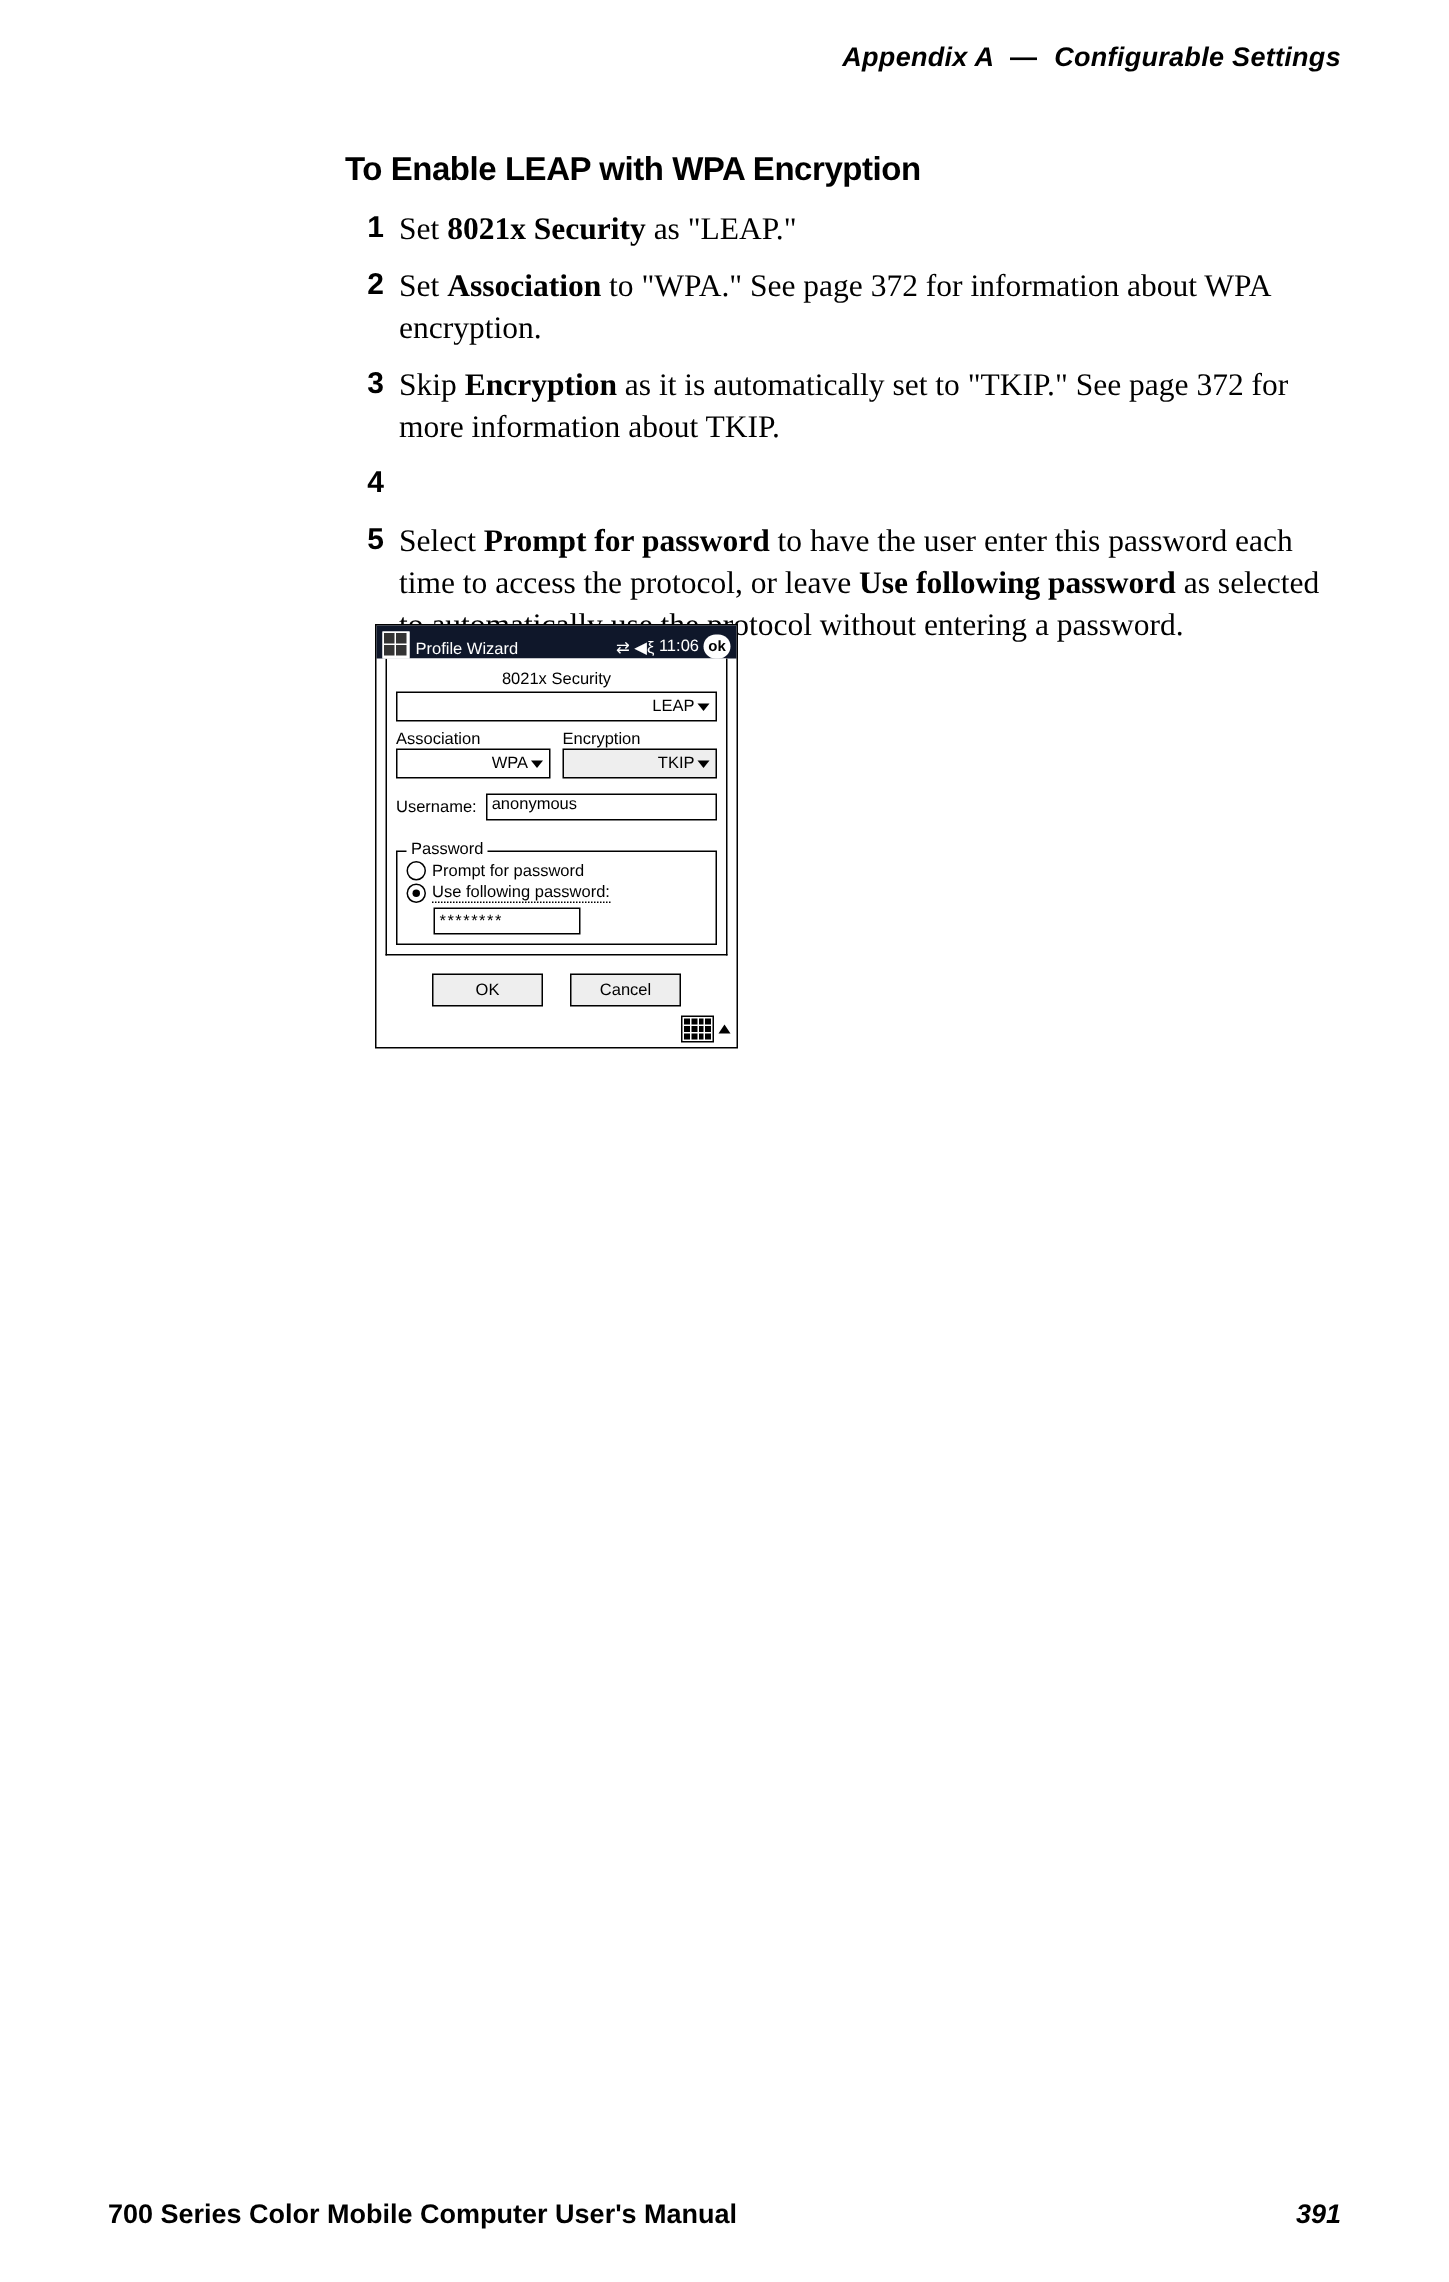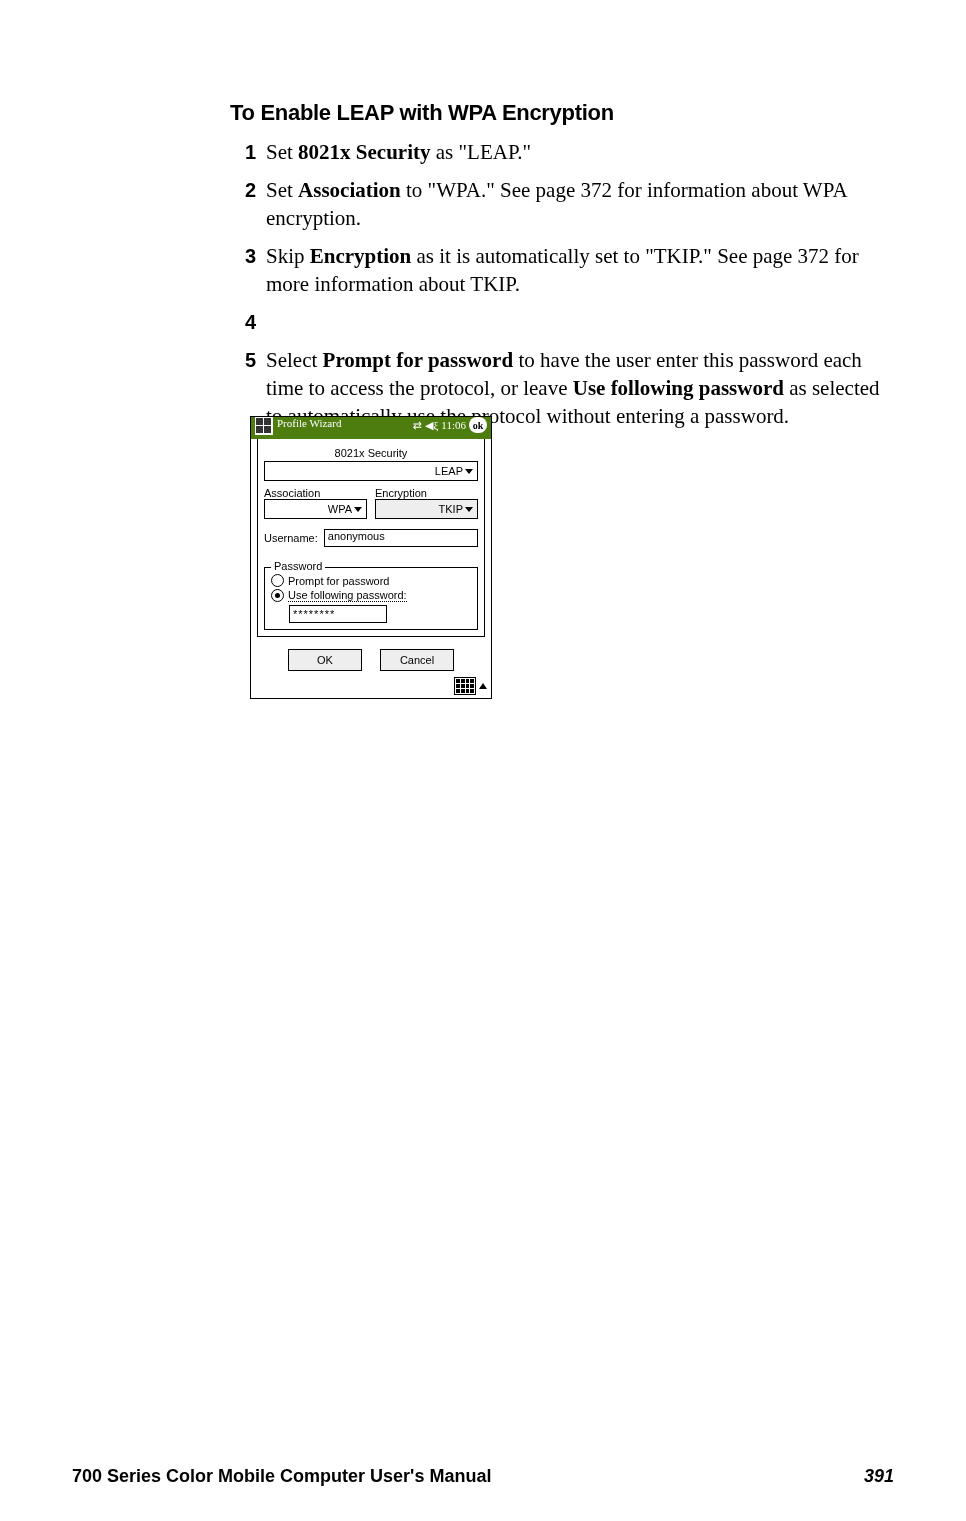--- a/index.html
+++ b/index.html
@@ -81,27 +81,26 @@
     left: 250px;
     width: 240px;
     border: 1px solid #000;
     background: #fff;
     font-family: Tahoma, Arial, sans-serif;
     font-size: 11px;
     color: #000;
   }
   .titlebar {
     height: 22px;
-    background: #4d7c0f;
+    background: #0f172a;
     color: #fff;
     display: flex;
-    align-items: flex-start;
+    align-items: flex-end;
     padding: 0 4px;
     gap: 4px;
-    font-family: Liberation Serif, serif;
   }
   .titlebar .win-icon {
     width: 16px; height: 16px;
     display: grid;
     grid-template-columns: 7px 7px;
     grid-template-rows: 7px 7px;
     gap: 1px;
     background: #fff;
     border: 1px solid #fff;
   }
@@ -279,20 +278,25 @@
     font-style: italic;
     font-weight: 700;
     font-size: 18px;
   }
 </style>
 </head>
 <body>
 
 <div class="page">
 
+  <div class="header-right">
+    <span>Appendix A</span>
+    <span class="dash">—</span>
+    <span>Configurable Settings</span>
+  </div>
 
   <div class="content">
     <h3 class="section-title">To Enable LEAP with WPA Encryption</h3>
 
     <ol class="steps">
       <li>
         <span class="num">1</span>
         <span class="txt">
           <span>Set </span><b>8021x Security</b><span> as "LEAP."</span>
         </span>

